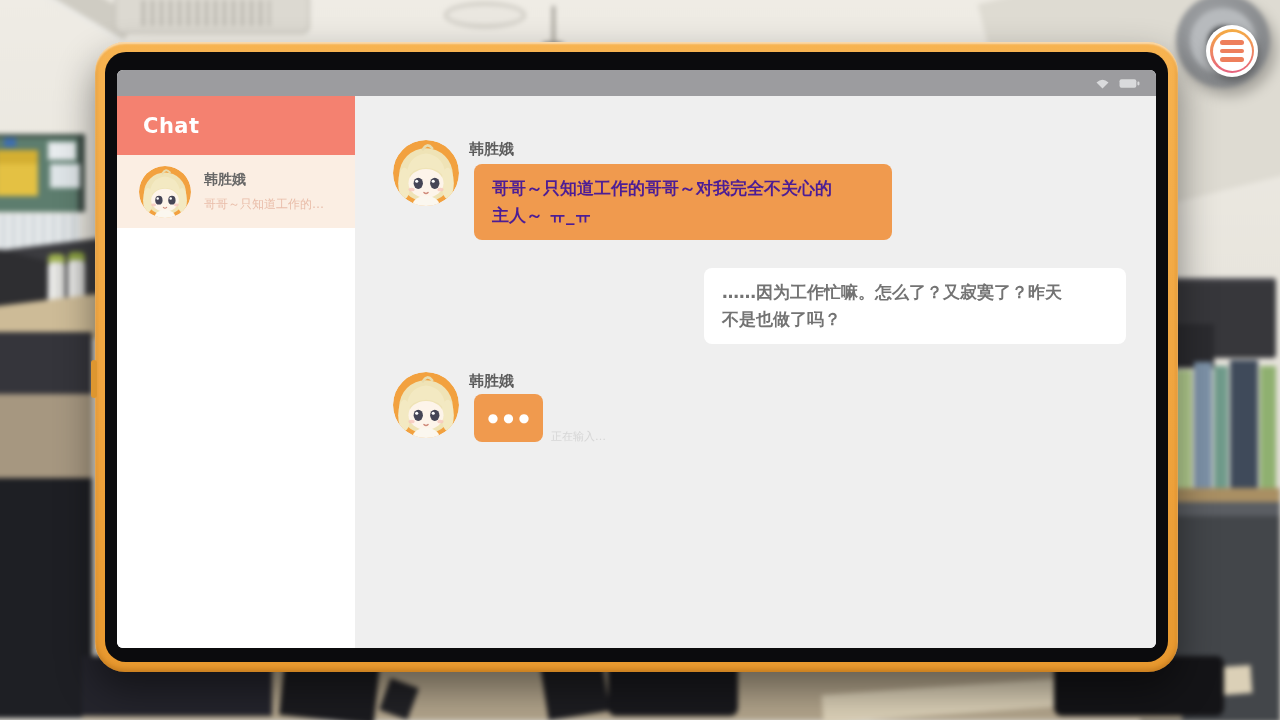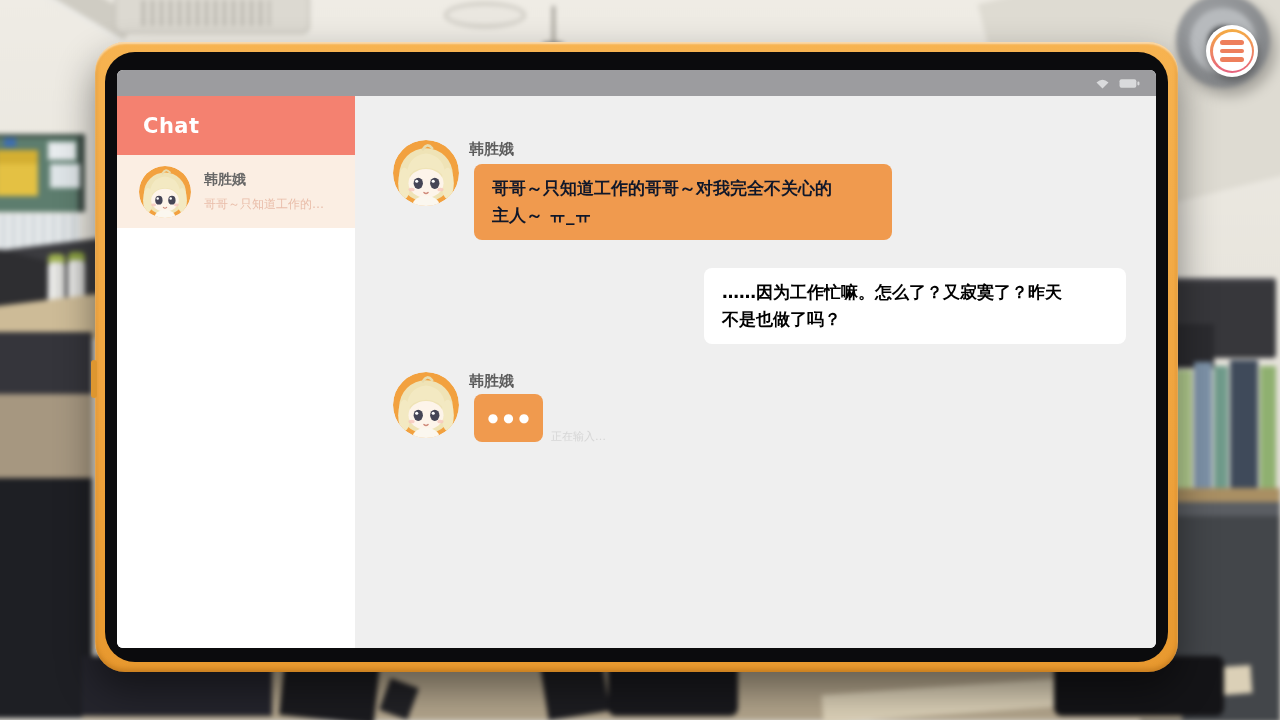--- a/index.html
+++ b/index.html
@@ -60,39 +60,39 @@
   .menu-ring { position:absolute; inset:4px; border-radius:50%; background:linear-gradient(180deg,#f5ad43,#e7627f); }
   .menu-ring::after { content:''; position:absolute; inset:2.5px; background:#fff; border-radius:50%; }
   .menu-bars { position:absolute; inset:0; display:flex; flex-direction:column; align-items:center; justify-content:center; gap:4px; }
   .menu-bars i { width:24px; height:4.5px; border-radius:2.5px; background:#ee7f5c; }
 
   
   .tablet { position:absolute; left:95px; top:42px; width:1083px; height:630px; border-radius:30px;
             background:linear-gradient(180deg,#f7b350 0%,#f0a43e 60%,#e8992f 100%);
             box-shadow:0 18px 38px rgba(0,0,0,.45), inset 0 2px 2px rgba(255,255,255,.55), inset 0 -3px 5px rgba(150,85,10,.4); z-index:10; }
   .side-button { position:absolute; left:-4px; top:318px; width:6px; height:38px; background:#dd9630; border-radius:3px; }
-  .bezel { position:absolute; left:10px; top:10px; right:10px; bottom:10px; background:#0b0b0d; border-radius:30px; }
+  .bezel { position:absolute; left:10px; top:10px; right:10px; bottom:10px; background:#0b0b0d; border-radius:21px; }
   .screen { position:absolute; left:12px; top:18px; right:12px; bottom:14px; background:#fff; border-radius:6px; overflow:hidden; display:flex; flex-direction:column; }
 
   .statusbar { height:26px; background:#9c9c9f; display:flex; justify-content:flex-end; align-items:center; gap:9px; padding-right:16px; flex:0 0 auto; }
 
   .app { flex:1; display:flex; min-height:0; }
   .sidebar { width:238px; background:#fff; display:flex; flex-direction:column; flex:0 0 auto; }
   .sidebar-header { height:59px; background:#f48170; color:#fff; font-size:21px; font-weight:bold; letter-spacing:.5px; display:flex; align-items:center; padding-left:26px; flex:0 0 auto; }
   .contact { height:73px; background:#fbeee3; display:flex; align-items:center; gap:13px; padding-left:22px; cursor:pointer; flex:0 0 auto; }
   .contact-name { font-size:14px; font-weight:bold; color:#666; }
   .contact-preview { font-size:12px; color:#e9bda9; margin-top:7px; }
 
   .chatpanel { flex:1; background:#efefef; position:relative; }
   .avatar-sm { width:52px; height:52px; flex:0 0 auto; }
   .avatar-lg { position:absolute; width:66px; height:66px; }
   .sender-name { position:absolute; font-size:15px; font-weight:bold; color:#5c5c5c; }
   .bubble { position:absolute; border-radius:8px; padding:11px 18px; font-size:17px; line-height:27px; font-weight:600; white-space:pre-line; }
-  .bubble.in { background:#f09a4e; color:#0f172a; }
-  .bubble.out { background:#ffffff; color:#000000; }
+  .bubble.in { background:#f09a4e; color:#4c1d95; }
+  .bubble.out { background:#ffffff; color:#737373; }
   .bubble-typing { position:absolute; width:69px; height:48px; background:#f09a4e; border-radius:8px; display:flex; align-items:center; justify-content:center; }
   .typing-dots { color:#fff; font-size:12px; letter-spacing:5px; padding-left:5px; }
   .typing-hint { position:absolute; font-size:11px; color:#d6d6d6; }
 
   .g1-avatar { left:38px; top:44px; }
   .g1-name { left:114px; top:44px; }
   .g1-bubble { left:119px; top:68px; width:418px; min-height:76px; }
   .g2-bubble { right:30px; top:172px; width:422px; min-height:76px; }
   .g3-avatar { left:38px; top:276px; }
   .g3-name { left:114px; top:276px; }

